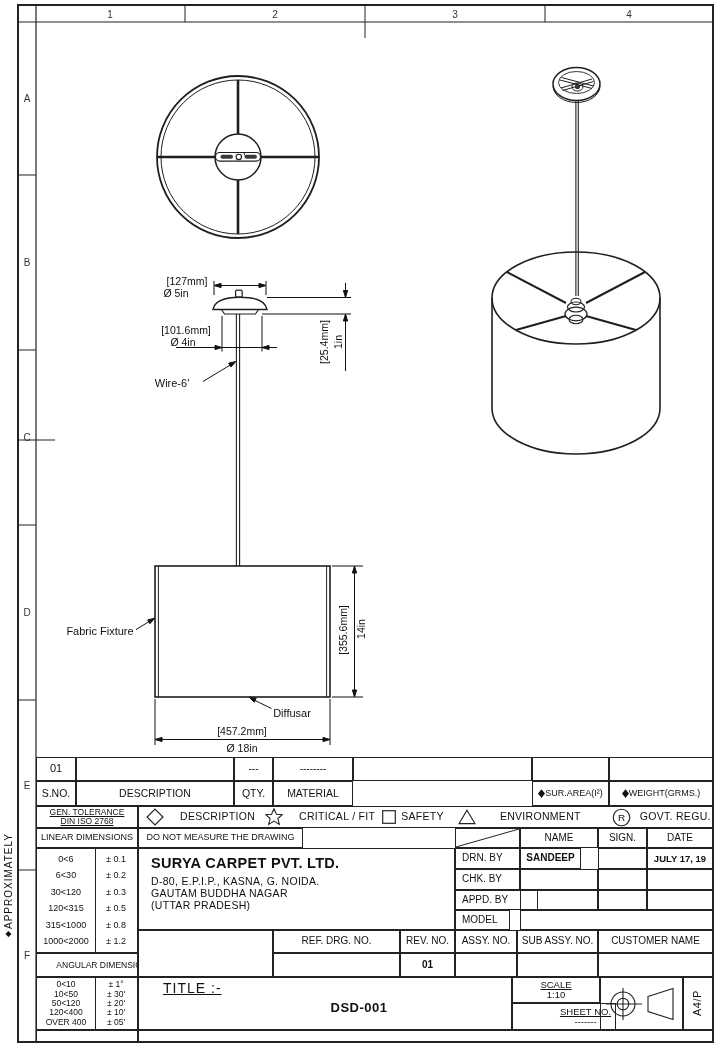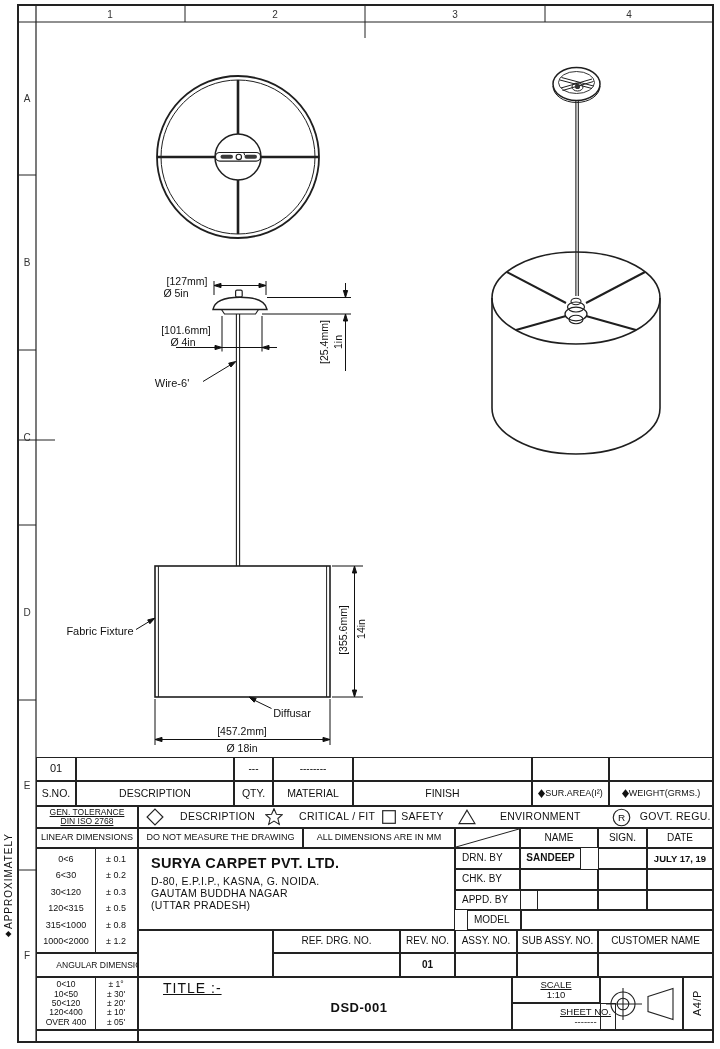--- a/index.html
+++ b/index.html
@@ -201,21 +201,20 @@
   <div class="cell" style="left:234px;top:757px;width:39px;height:24px;">---</div>
   <div class="cell" style="left:273px;top:757px;width:80px;height:24px;">--------</div>
   <div class="cell" style="left:353px;top:757px;width:179px;height:24px;"></div>
   <div class="cell" style="left:532px;top:757px;width:77px;height:24px;"></div>
   <div class="cell" style="left:609px;top:757px;width:104px;height:24px;"></div>
 
   <div class="cell" style="left:36px;top:781px;width:40px;height:25px;font-size:10.5px;">S.NO.</div>
   <div class="cell" style="left:76px;top:781px;width:158px;height:25px;font-size:10.5px;">DESCRIPTION</div>
   <div class="cell" style="left:234px;top:781px;width:39px;height:25px;font-size:10.5px;">QTY.</div>
   <div class="cell" style="left:273px;top:781px;width:80px;height:25px;font-size:10.5px;">MATERIAL</div>
-  <div class="cell" style="left:353px;top:781px;width:179px;height:25px;font-size:10.5px;">FINISH</div>
   <div class="cell" style="left:532px;top:781px;width:77px;height:25px;font-size:9px;">
     <svg width="7" height="9" viewBox="0 0 8 10">
         <polygon points="4,0 8,5 4,10 0,5" fill="#111"></polygon>
       </svg>
     <span>SUR.AREA(I²)</span>
   </div>
   <div class="cell" style="left:609px;top:781px;width:104px;height:25px;font-size:9px;">
     <svg width="7" height="9" viewBox="0 0 8 10">
         <polygon points="4,0 8,5 4,10 0,5" fill="#111"></polygon>
       </svg>
@@ -245,21 +244,20 @@
     <span class="sym-lab" style="margin-left:24px;">ENVIRONMENT</span>
     <svg width="19" height="19" viewBox="0 0 20 20" style="margin-left:31px;">
       <circle cx="10" cy="10" r="8.7" fill="none" stroke="#222" stroke-width="1.2"></circle>
       <text x="10" y="13.8" text-anchor="middle" font-size="10.5">R</text>
     </svg>
     <span class="sym-lab" style="margin-left:9px;">GOVT. REGU.</span>
   </div>
 
   <div class="cell small" style="left:36px;top:828px;width:102px;height:20px;">LINEAR DIMENSIONS</div>
   <div class="cell small" style="left:138px;top:828px;width:165px;height:20px;">DO NOT MEASURE THE DRAWING</div>
-  <div class="cell small" style="left:303px;top:828px;width:152px;height:20px;">ALL DIMENSIONS ARE IN MM</div>
   <div class="cell" style="left:455px;top:828px;width:65px;height:20px;">
     <svg width="63" height="18" viewBox="0 0 63 18">
         <line x1="0" y1="18" x2="63" y2="0" stroke="#222" stroke-width="1"></line>
       </svg>
   </div>
   <div class="cell" style="left:520px;top:828px;width:78px;height:20px;">NAME</div>
   <div class="cell" style="left:598px;top:828px;width:49px;height:20px;">SIGN.</div>
   <div class="cell" style="left:647px;top:828px;width:66px;height:20px;">DATE</div>
 
   <div class="cell tol-table small" style="left:36px;top:848px;width:102px;height:105px;">
@@ -305,21 +303,21 @@
   <div class="cell left" style="left:455px;top:869px;width:65px;height:21px;">CHK. BY</div>
   <div class="cell" style="left:520px;top:869px;width:78px;height:21px;"></div>
   <div class="cell" style="left:598px;top:869px;width:49px;height:21px;"></div>
   <div class="cell" style="left:647px;top:869px;width:66px;height:21px;"></div>
 
   <div class="cell left" style="left:455px;top:890px;width:83px;height:20px;">APPD. BY</div>
   <div class="cell" style="left:520px;top:890px;width:78px;height:20px;"></div>
   <div class="cell" style="left:598px;top:890px;width:49px;height:20px;"></div>
   <div class="cell" style="left:647px;top:890px;width:66px;height:20px;"></div>
 
-  <div class="cell left" style="left:467px;top:910px;width:55px;height:20px;">MODEL</div>
+  <div class="cell left" style="left:455px;top:910px;width:55px;height:20px;">MODEL</div>
   <div class="cell" style="left:520px;top:910px;width:193px;height:20px;"></div>
 
   <div class="cell" style="left:138px;top:930px;width:135px;height:47px;"></div>
 
   <div class="cell" style="left:273px;top:930px;width:127px;height:23px;">REF. DRG. NO.</div>
   <div class="cell" style="left:400px;top:930px;width:55px;height:23px;">REV. NO.</div>
   <div class="cell" style="left:455px;top:930px;width:62px;height:23px;">ASSY. NO.</div>
   <div class="cell" style="left:517px;top:930px;width:81px;height:23px;">SUB ASSY. NO.</div>
   <div class="cell" style="left:598px;top:930px;width:115px;height:23px;">CUSTOMER NAME</div>
 

